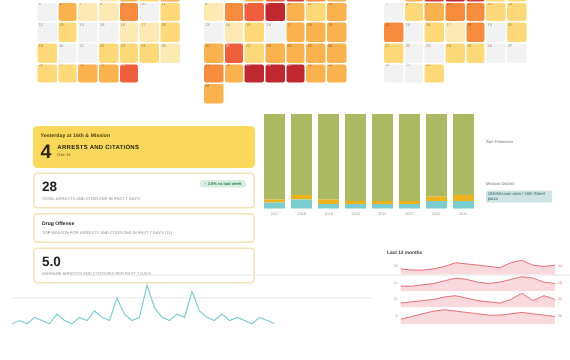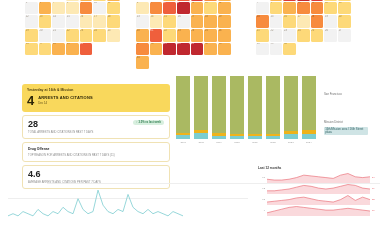--- a/index.html
+++ b/index.html
@@ -228,21 +228,21 @@
       </div>
       <div class="card-desc">TOTAL ARRESTS AND CITATIONS IN PAST 7 DAYS</div>
     </div>
 
     <div class="card">
       <div class="card-label">Drug Offense</div>
       <div class="card-desc">TOP REASON FOR ARRESTS AND CITATIONS IN PAST 7 DAYS (11)</div>
     </div>
 
     <div class="card">
-      <div class="card-num">4.6</div>
+      <div class="card-num">5.0</div>
       <div class="card-desc">AVERAGE ARRESTS AND CITATIONS PER PAST 7 DAYS</div>
     </div>
   </div>
 
   <div class="bars-wrap">
     <div class="bars" id="bars">
         <div class="bar-col">
           <div class="seg" style="background: rgb(170, 185, 98); height: 90%;"></div>
           <div class="seg" style="background: rgb(238, 179, 28); height: 4%;"></div>
           <div class="seg" style="background: rgb(124, 205, 208); height: 6%;"></div>

